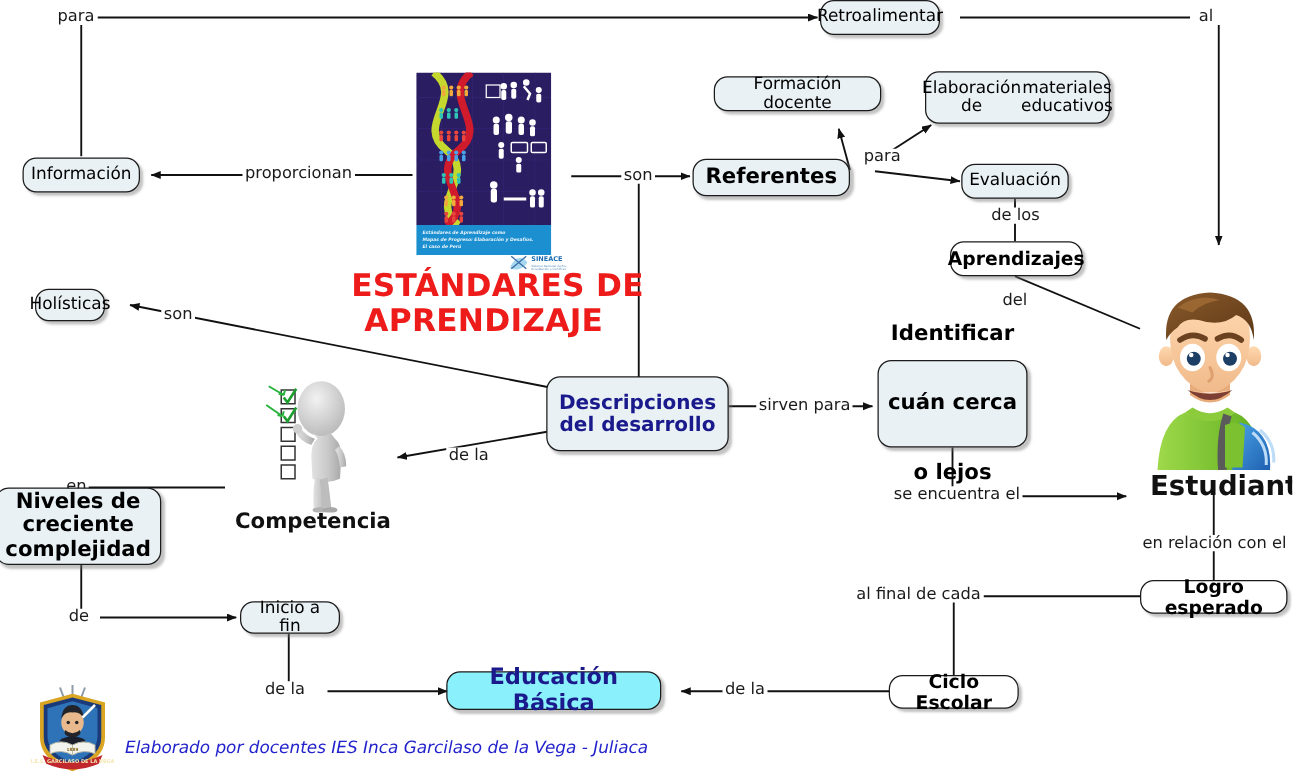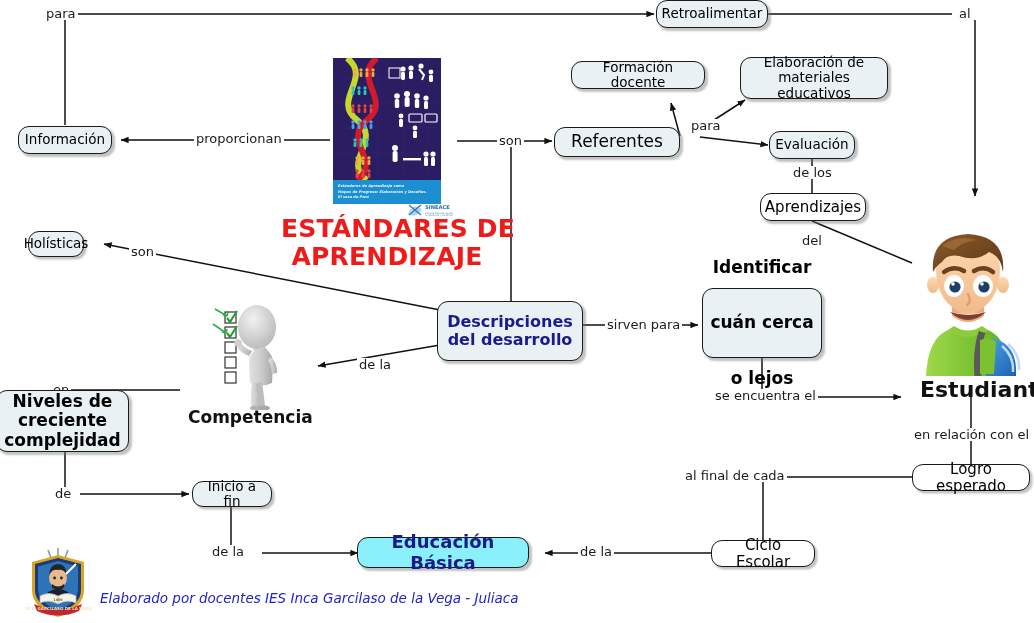--- a/index.html
+++ b/index.html
@@ -35,21 +35,21 @@
     display: flex;
     align-items: center;
     justify-content: center;
     text-align: center;
     line-height: 1.12;
     color: #000000;
     box-shadow: 2.5px 2.5px 2px rgba(120,120,120,0.45);
     padding: 2px 7px;
   }
   .node.plain { font-size: 13.5px; font-weight: normal; }
-  .node.bold  { font-size: 15px;   font-weight: normal; }
+  .node.bold  { font-size: 15px;   font-weight: bold; }
   .node.white { background: #ffffff; }
   .node.navy  { color: #1a1a8c; font-weight: bold; font-size: 16px; }
   .node.cyan  { background: #8af0fb; color: #1a1a8c; font-weight: bold; font-size: 18px; }
   .node.big   { font-size: 17px; font-weight: bold; }
 
   
   .elabel {
     position: absolute;
     font-size: 13px;
     color: #1b1b1b;
@@ -212,29 +212,29 @@
   <div class="elabel" style="left:912px; top:428px;">en relación con el</div>
 
   <div class="elabel" style="left:683px; top:469px;">al final de cada</div>
 
   <div class="elabel" style="left:578px; top:545px;">de la</div>
 
   <div class="node plain" style="left:18px; top:126px; width:94px; height:28px;">
     <span>Información</span>
   </div>
 
-  <div class="node plain" style="left:656px; top:0px; width:112px; height:28px;">
+  <div class="node plain" style="left:656px; top:0px; width:96px; height:28px;">
     <span>Retroalimentar</span>
   </div>
 
   <div class="node plain" style="left:571px; top:61px; width:134px; height:28px;">
     <span>Formación docente</span>
   </div>
 
-  <div class="node plain" style="left:740px; top:57px; width:148px; height:42px; flex-direction:column;">
+  <div class="node plain" style="left:740px; top:57px; width:148px; height:42px; flex-direction:row;">
     <span>Elaboración de</span>
     <span>materiales educativos</span>
   </div>
 
   <div class="node bold" style="left:554px; top:127px; width:126px; height:30px; font-size:17px;">
     <span>Referentes</span>
   </div>
 
   <div class="node plain" style="left:769px; top:131px; width:86px; height:28px;">
     <span>Evaluación</span>

